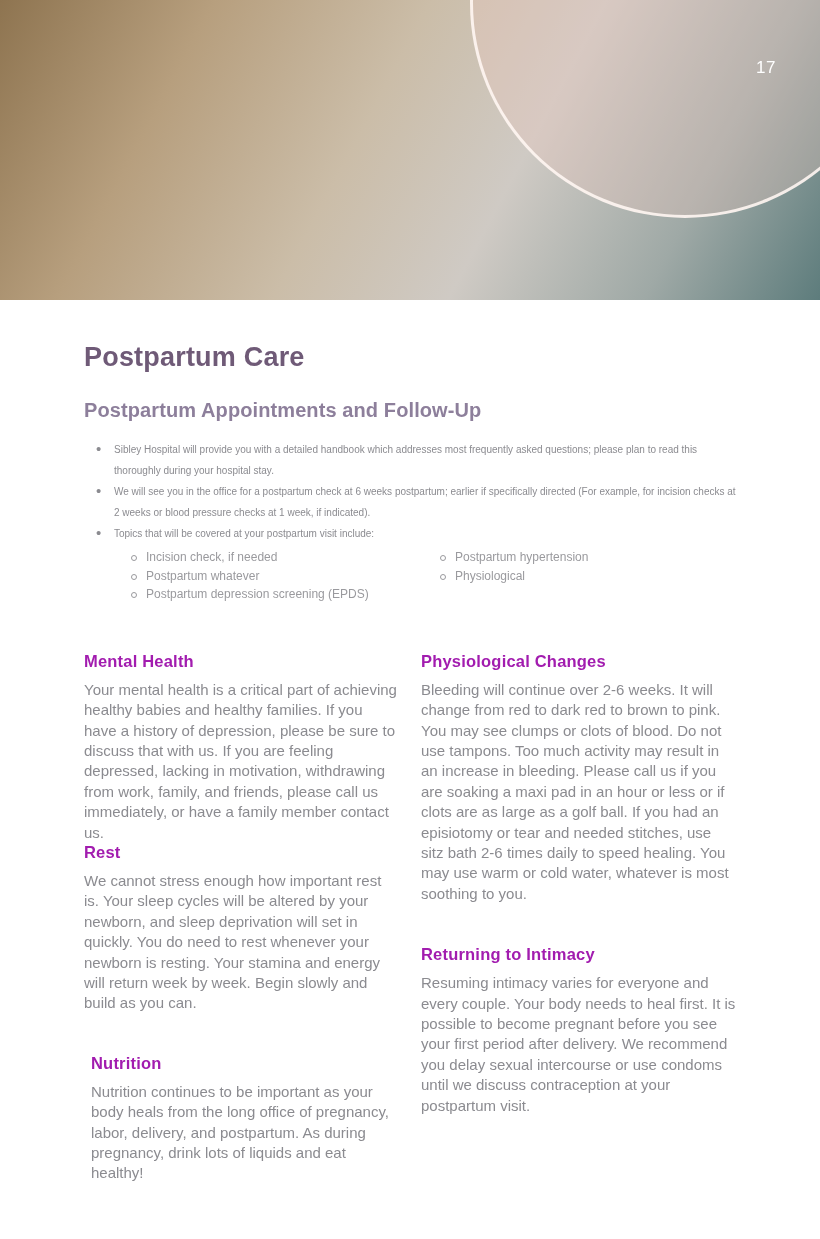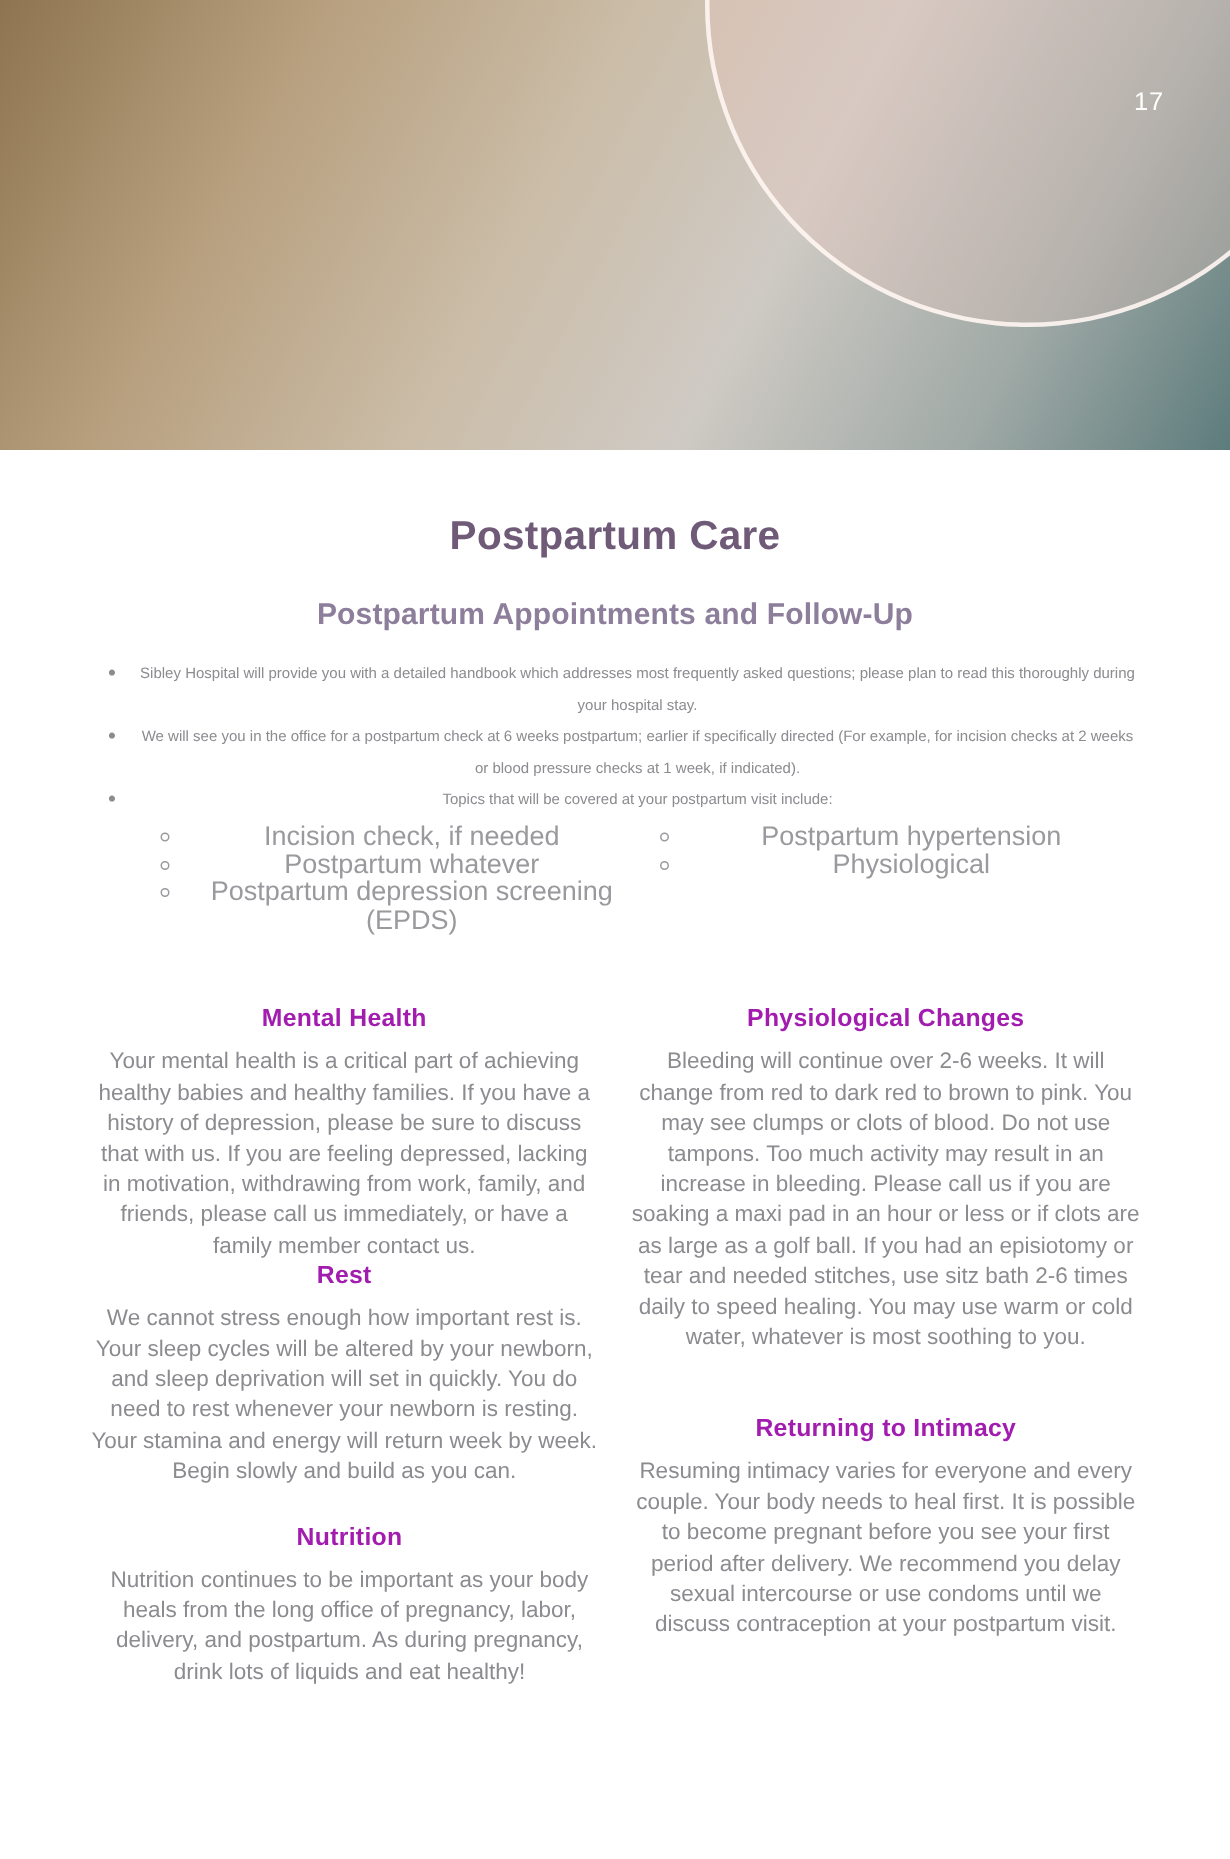--- a/index.html
+++ b/index.html
@@ -10,21 +10,20 @@
     background: #ffffff;
     font-family: "Liberation Sans", sans-serif;
     overflow: hidden;
   }
 
   .page {
     position: relative;
     width: 664px;
     height: 1239px;
     background: #ffffff;
-    text-align: center;
   }
 
   
   .hero {
     position: relative;
     width: 820px;
     height: 300px;
     overflow: hidden;
     background: #c9bfb5;
   }
@@ -94,21 +93,21 @@
     letter-spacing: .5px;
     font-family: "Liberation Sans", sans-serif;
   }
 
   
   .content {
     position: absolute;
     left: 0;
     top: 300px;
     width: 820px;
-    padding: 0 60px;
+    padding: 0 84px;
   }
 
   .title {
     color: #6f5a77;
     font-size: 27px;
     font-weight: bold;
     letter-spacing: .2px;
     margin-top: 42px;
   }
 
@@ -146,21 +145,21 @@
     display: flex;
     margin-top: 3px;
     padding-left: 34px;
   }
   .sub-col { width: 340px; }
   .sub-list { list-style: none; }
   .sub-list > li {
     position: relative;
     padding-left: 28px;
     color: #9a9a9e;
-    font-size: 18px;
+    font-size: 12px;
     line-height: 18.6px;
   }
   .sub-list > li::before {
     content: "";
     position: absolute;
     left: 13px;
     top: 7px;
     width: 4px;
     height: 4px;
     border: 1.2px solid #9a9a9e;
@@ -181,21 +180,21 @@
     font-weight: bold;
     letter-spacing: .2px;
   }
   .sec-body {
     color: #8b8b90;
     font-size: 15px;
     line-height: 20.4px;
     margin-top: 9px;
   }
   .sec + .sec { }
-  .sec.indented { padding-left: 7px; margin-top: 24px; }
+  .sec.indented { padding-left: 7px; margin-top: 40px; }
 
   .col-right .sec + .sec { margin-top: 41px; }
 </style>
 </head>
 <body>
 
 <div class="page">
 
   <div class="hero">
     <div class="hero-base"></div>

